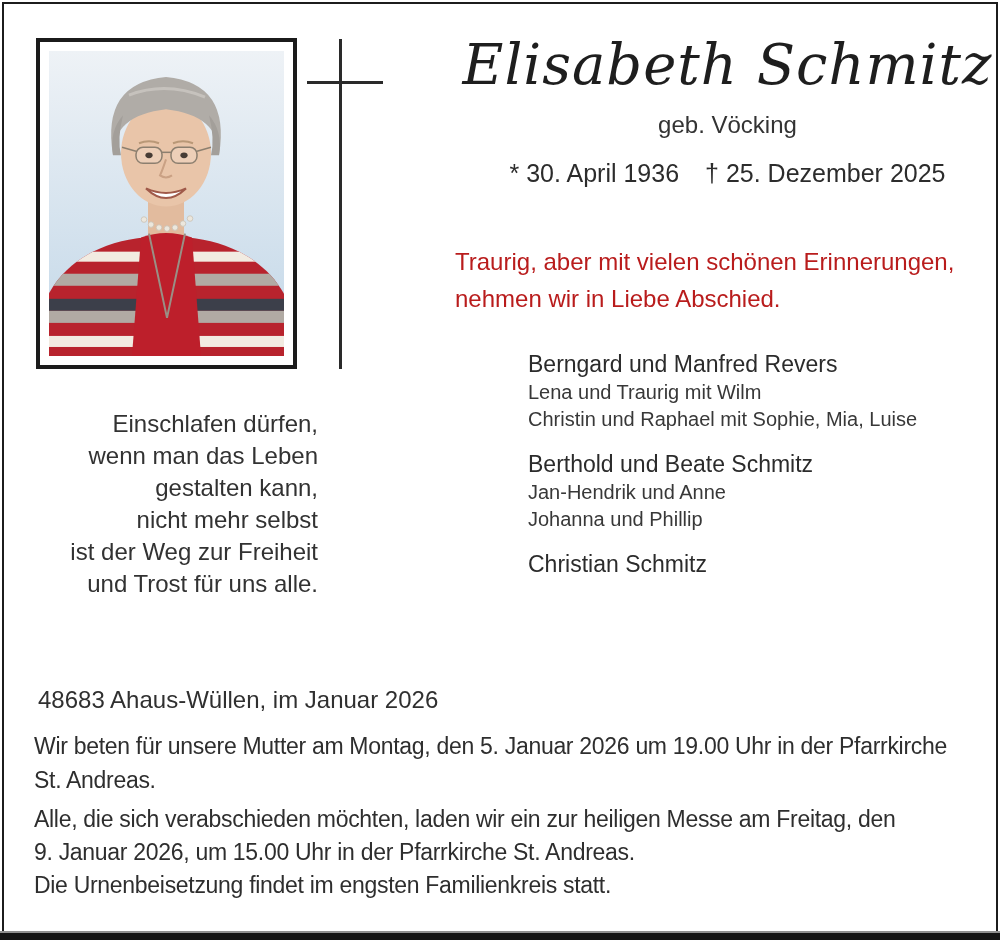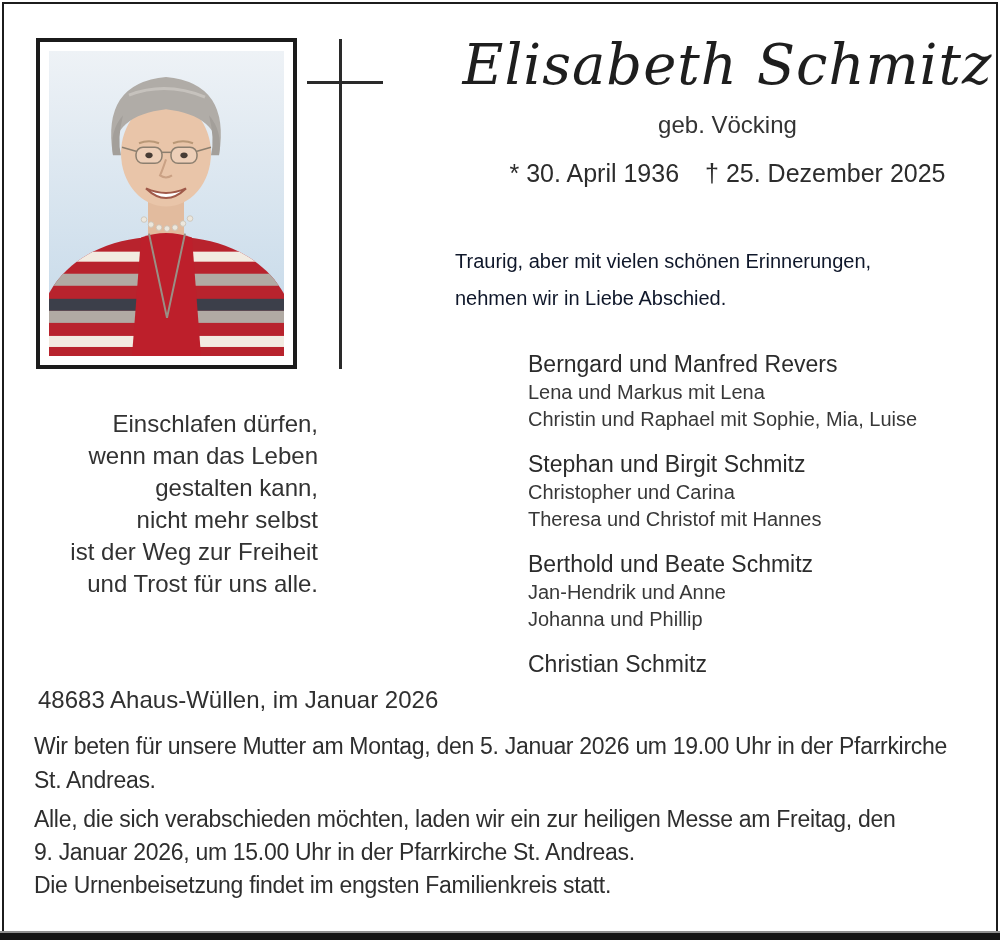--- a/index.html
+++ b/index.html
@@ -21,21 +21,21 @@
 
   
   .header { position:absolute; left:450px; top:28px; width:555px; text-align:center; }
   .name { font-family:"DejaVu Serif", serif; font-style:italic; font-weight:500;
           font-size:56px; line-height:74px; color:#1e1e1e; letter-spacing:1px; }
   .birthname { margin-top:8px; font-size:24px; line-height:30px; color:#333; }
   .dates { margin-top:18px; font-size:25px; line-height:30px; color:#2c2c2c; }
   .dates .birth { margin-right:26px;margin-top:8px; }
 
   
-  .intro { position:absolute; left:455px; top:243px; font-size:20px; line-height:37px; color:#0f172a; }
+  .intro { position:absolute; left:455px; top:243px; font-size:24px; line-height:37px; color:#b91c1c; }
 
   
   .mourners { position:absolute; left:528px; top:349px; }
   .group { margin-bottom:16px; }
   .group .main { font-size:23px; line-height:30px; color:#2b2b2b; }
   .group .sub { font-size:20px; line-height:27px; color:#383838; }
 
   
   .poem { position:absolute; left:18px; top:408px; width:300px; text-align:right;
           font-size:24px; line-height:32px; color:#323232; }
@@ -129,27 +129,22 @@
   </div>
 
   <div class="intro">
     <div>Traurig, aber mit vielen schönen Erinnerungen,</div>
     <div>nehmen wir in Liebe Abschied.</div>
   </div>
 
   <div class="mourners">
     <div class="group">
       <div class="main">Berngard und Manfred Revers</div>
-      <div class="sub">Lena und Markus mit Lena</div>
+      <div class="sub">Lena und Traurig mit Wilm</div>
       <div class="sub">Christin und Raphael mit Sophie, Mia, Luise</div>
-    </div>
-    <div class="group">
-      <div class="main">Stephan und Birgit Schmitz</div>
-      <div class="sub">Christopher und Carina</div>
-      <div class="sub">Theresa und Christof mit Hannes</div>
     </div>
     <div class="group">
       <div class="main">Berthold und Beate Schmitz</div>
       <div class="sub">Jan-Hendrik und Anne</div>
       <div class="sub">Johanna und Phillip</div>
     </div>
     <div class="group">
       <div class="main">Christian Schmitz</div>
     </div>
   </div>

